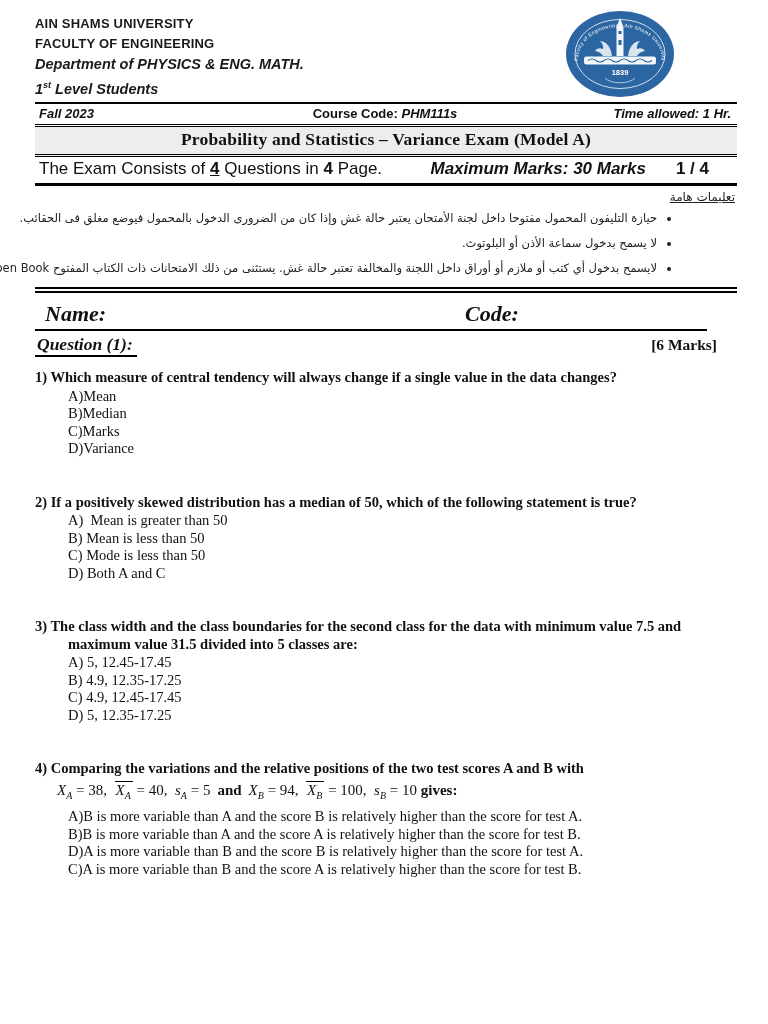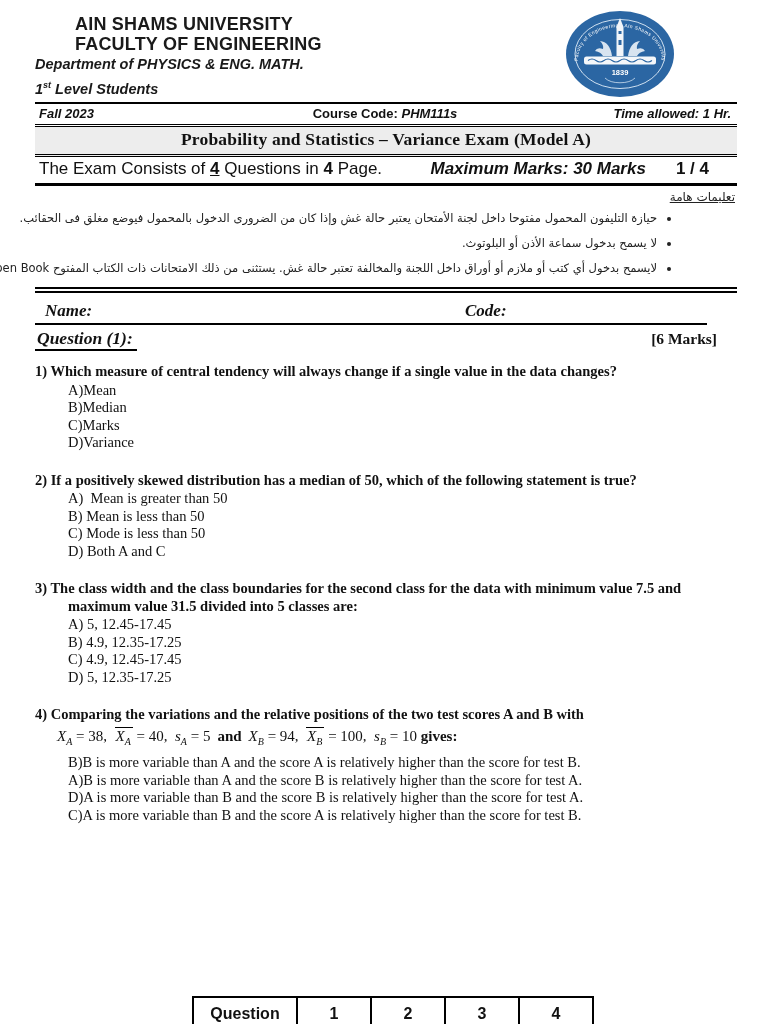--- a/index.html
+++ b/index.html
@@ -6,21 +6,21 @@
   html,body { background:#888; }
   .page {
     width:768px; height:1024px; background:#fff; margin:0 auto;
     position:relative; padding:10px 31px 0 35px;
     font-family:"Liberation Serif", serif; color:#111;
     overflow:hidden;
   }
   
   .hdr { display:flex; justify-content:space-between; align-items:flex-start; height:90px; }
   .hdr-left { padding-top:4px; font-family:"Liberation Sans", sans-serif; font-weight:bold; color:#1a1a1a; }
-  .hdr-line1, .hdr-line2 { font-size:18px; line-height:20px; letter-spacing:.2px;margin-left:40px; }
+  .hdr-line1, .hdr-line2 { font-size:13px; line-height:20px; letter-spacing:.2px; }
   .hdr-line3, .hdr-line4 { font-size:14.5px; line-height:21px; font-style:italic; }
   .hdr-line4 sup { font-size:9px; }
   .logo { width:110px; height:88px; margin-right:62px; }
   
   .info-bar { border-top:2px solid #000; margin-top:2px; }
   .info-row1 { display:flex; align-items:center; padding:2px 6px 3px 4px;
     border-bottom:3px double #000; font-family:"Liberation Sans", sans-serif;
     font-weight:bold; font-size:13px; }
   .term { font-style:italic; width:250px; }
   .course { flex:1; text-align:center; }
@@ -35,30 +35,30 @@
   .maxmarks { font-weight:bold; font-style:italic; margin-right:30px; }
   .pageno { font-weight:bold; margin-right:22px; }
   
   .inst { direction:rtl; font-family:"DejaVu Sans", sans-serif; font-size:11.5px;
     padding:4px 2px 6px; border-bottom:6px double #000; color:#222; }
   .inst-title { display:inline-block; text-decoration:underline; margin-bottom:2px; font-size:12px; }
   .inst ul { list-style:disc; padding-right:78px; }
   .inst li { line-height:25px; white-space:nowrap; }
   
   .name-row { display:flex; margin:8px 30px 0 0; border-bottom:2px solid #000;
-    font-weight:bold; font-style:italic; font-size:17px; padding:0 0 2px 10px; }
+    font-weight:bold; font-style:italic; font-size:22px; padding:0 0 2px 10px; }
   .name-label { width:420px; }
   
   .qhdr { display:flex; justify-content:space-between; align-items:baseline; margin-top:3px; }
   .qhdr-title { font-weight:bold; font-style:italic; font-size:17.5px;
     border-bottom:2px solid #000; padding:0 4px 0 2px; }
   .qhdr-marks { font-weight:bold; font-size:15.5px; margin-right:20px; }
   
   .questions { font-size:14.5px; line-height:17.5px; }
-  .q { margin-top:20px; }
+  .q { margin-top:36px; }
   .q:first-child { margin-top:12px; }
   .stem { font-weight:bold; padding-left:33px; text-indent:-33px; }
   .opts { padding-left:33px; margin-top:1px; }
   .opt span { white-space:pre; }
   .formula-line { margin:3px 0 4px 22px; font-size:15px; white-space:pre; }
   .mvar { font-style:italic; }
   .formula-line sub { font-style:italic; font-size:10px; }
   .ov { display:inline-block; border-top:1.5px solid #000; padding:0 2px 0 1px; line-height:16px; }
   .mand, .mgives { font-weight:bold; }
   .mand { margin:0 7px; }
@@ -169,22 +169,22 @@
         <div class="opt"><span>B) </span><span>4.9, 12.35-17.25</span></div>
         <div class="opt"><span>C) </span><span>4.9, 12.45-17.45</span></div>
         <div class="opt"><span>D) </span><span>5, 12.35-17.25</span></div>
       </div>
     </div>
 
     <div class="q">
       <div class="stem"><span>4) </span><span>Comparing the variations and the relative positions of the two test scores A and B with</span></div>
       <div class="formula-line"><span class="mvar">X</span><sub>A</sub><span> = 38,  </span><span class="ov"><span class="mvar">X</span><sub>A</sub></span><span> = 40,  </span><span class="mvar">s</span><sub>A</sub><span> = 5</span><span class="mand">and</span><span class="mvar">X</span><sub>B</sub><span> = 94,  </span><span class="ov"><span class="mvar">X</span><sub>B</sub></span><span> = 100,  </span><span class="mvar">s</span><sub>B</sub><span> = 10 </span><span class="mgives">gives:</span></div>
       <div class="opts">
+        <div class="opt"><span>A)</span><span>B is more variable than A and the score B is relatively higher than the score for test A.</span></div>
         <div class="opt"><span>B)</span><span>B is more variable than A and the score A is relatively higher than the score for test B.</span></div>
-        <div class="opt"><span>A)</span><span>B is more variable than A and the score B is relatively higher than the score for test A.</span></div>
         <div class="opt"><span>D)</span><span>A is more variable than B and the score B is relatively higher than the score for test A.</span></div>
         <div class="opt"><span>C)</span><span>A is more variable than B and the score A is relatively higher than the score for test B.</span></div>
       </div>
     </div>
 
   </div>
 
   <table class="atable">
     <tbody>
       <tr>

